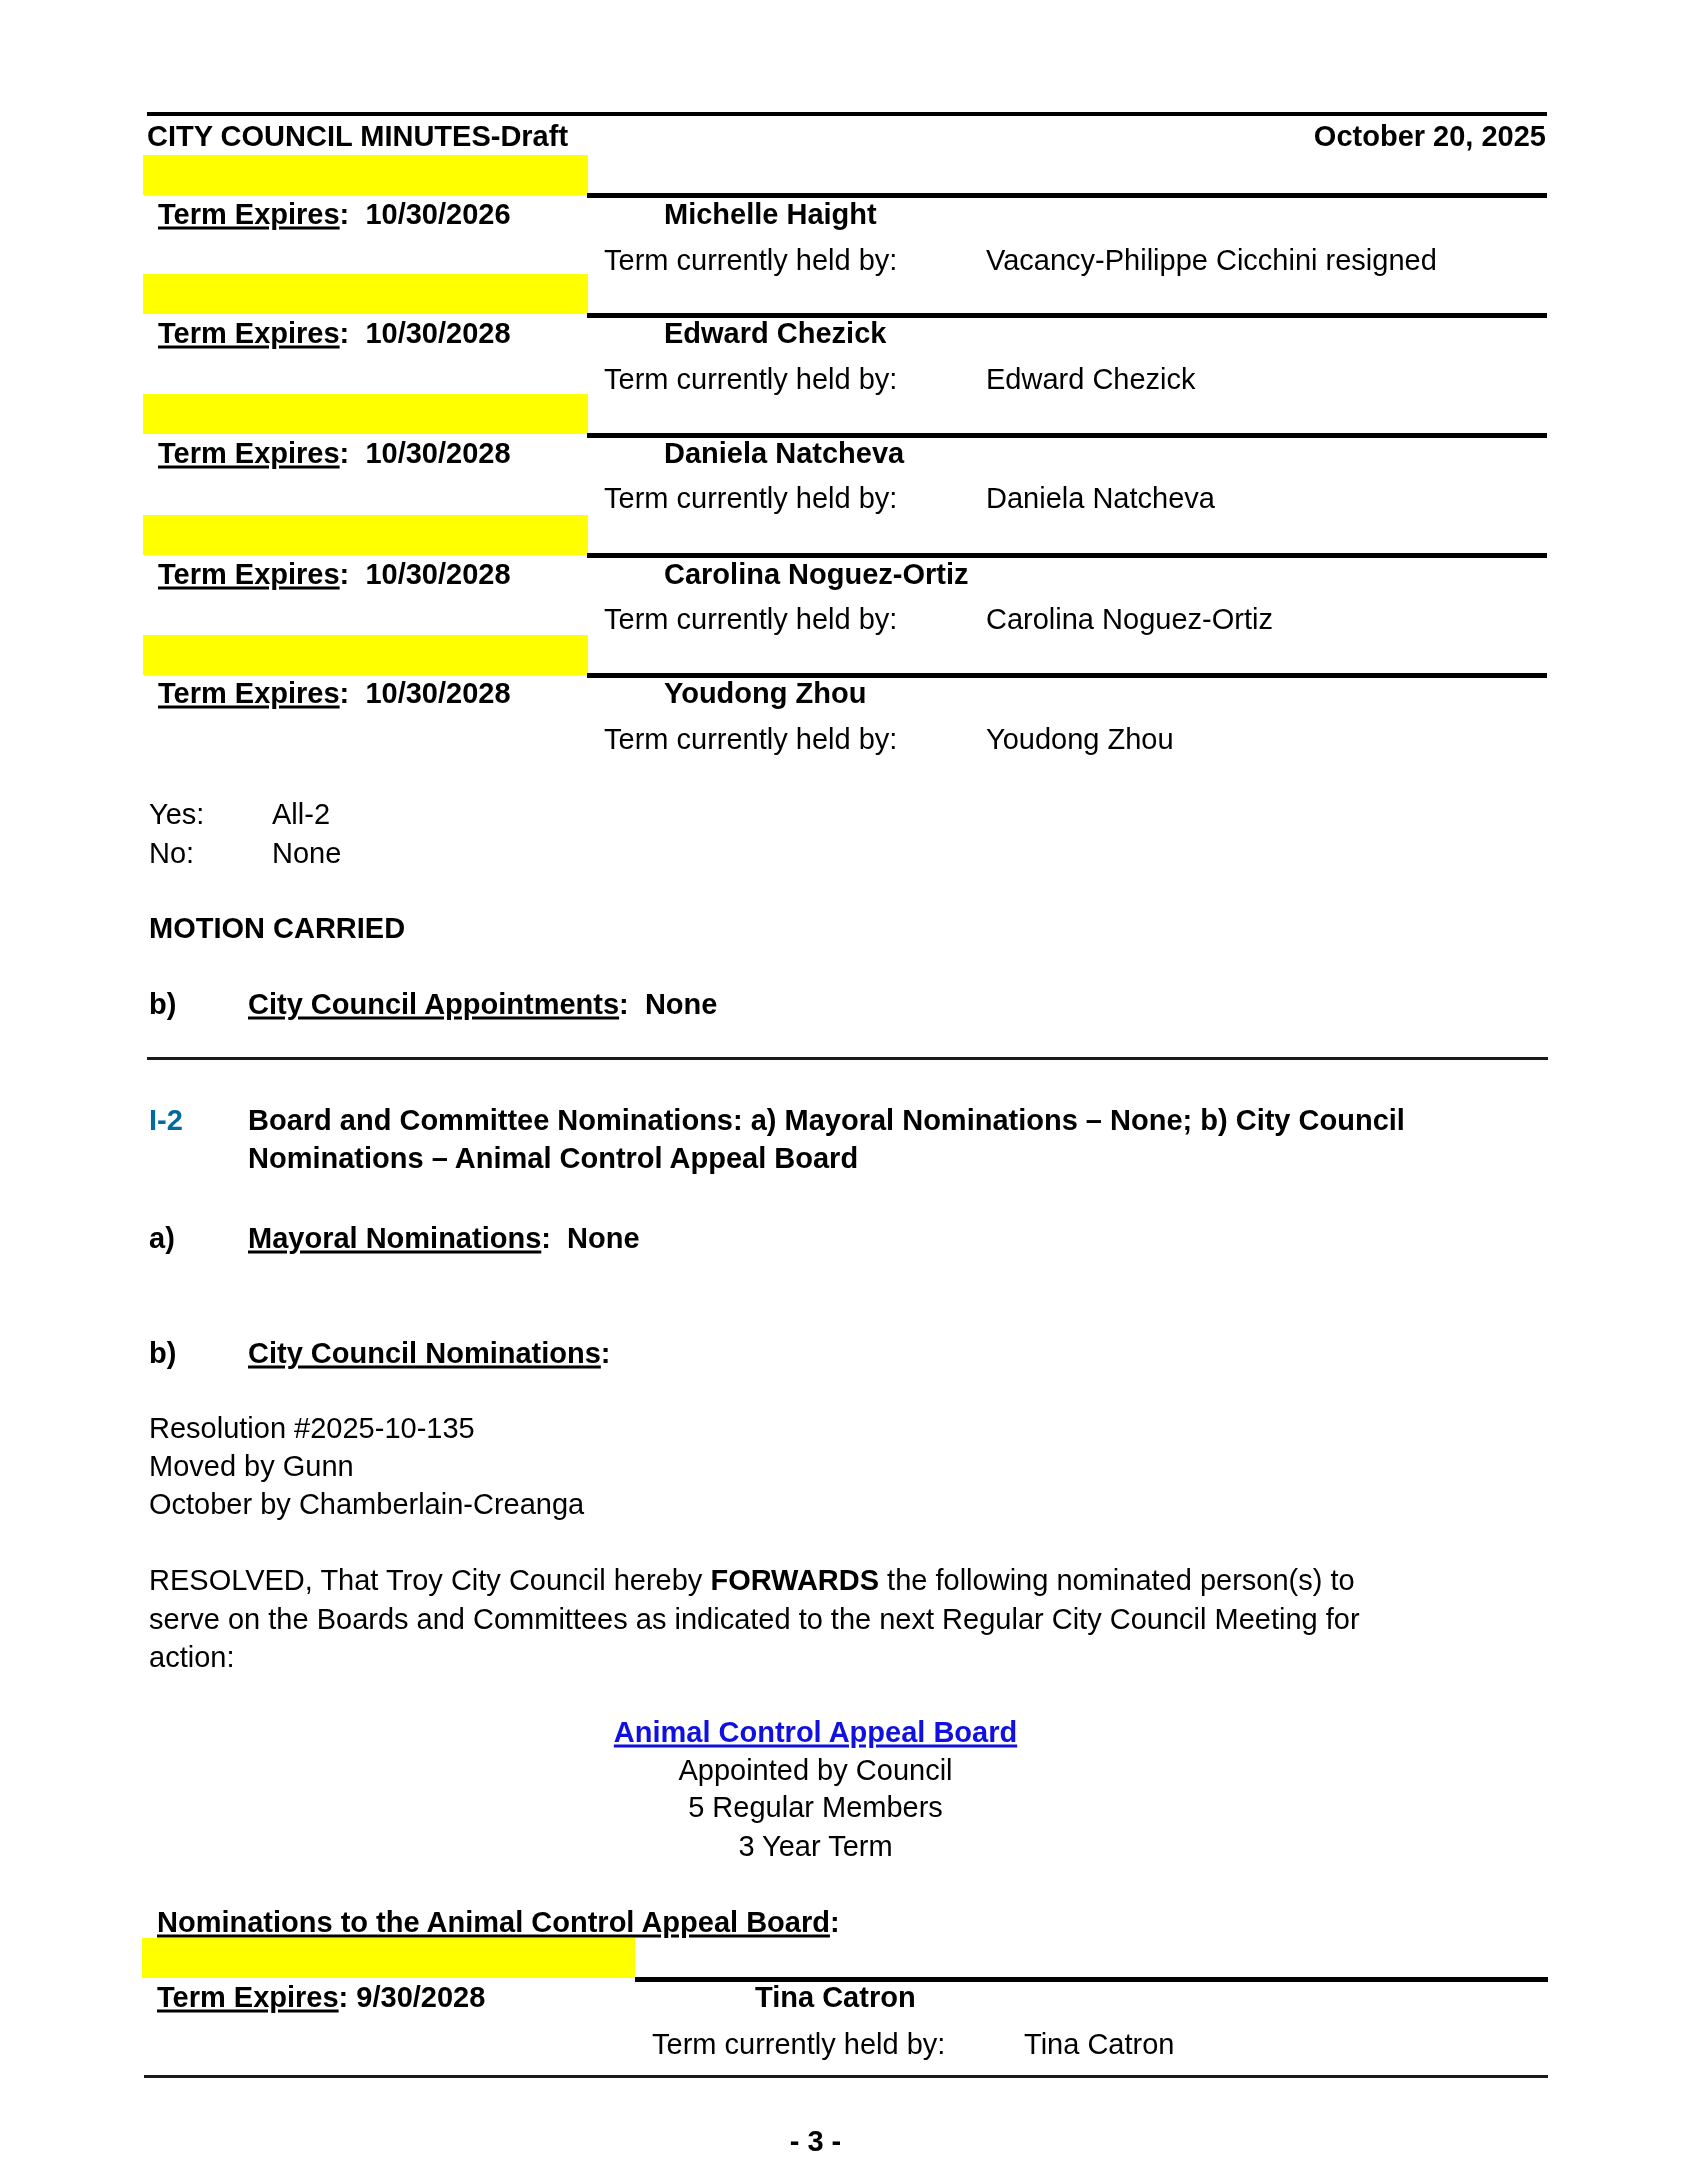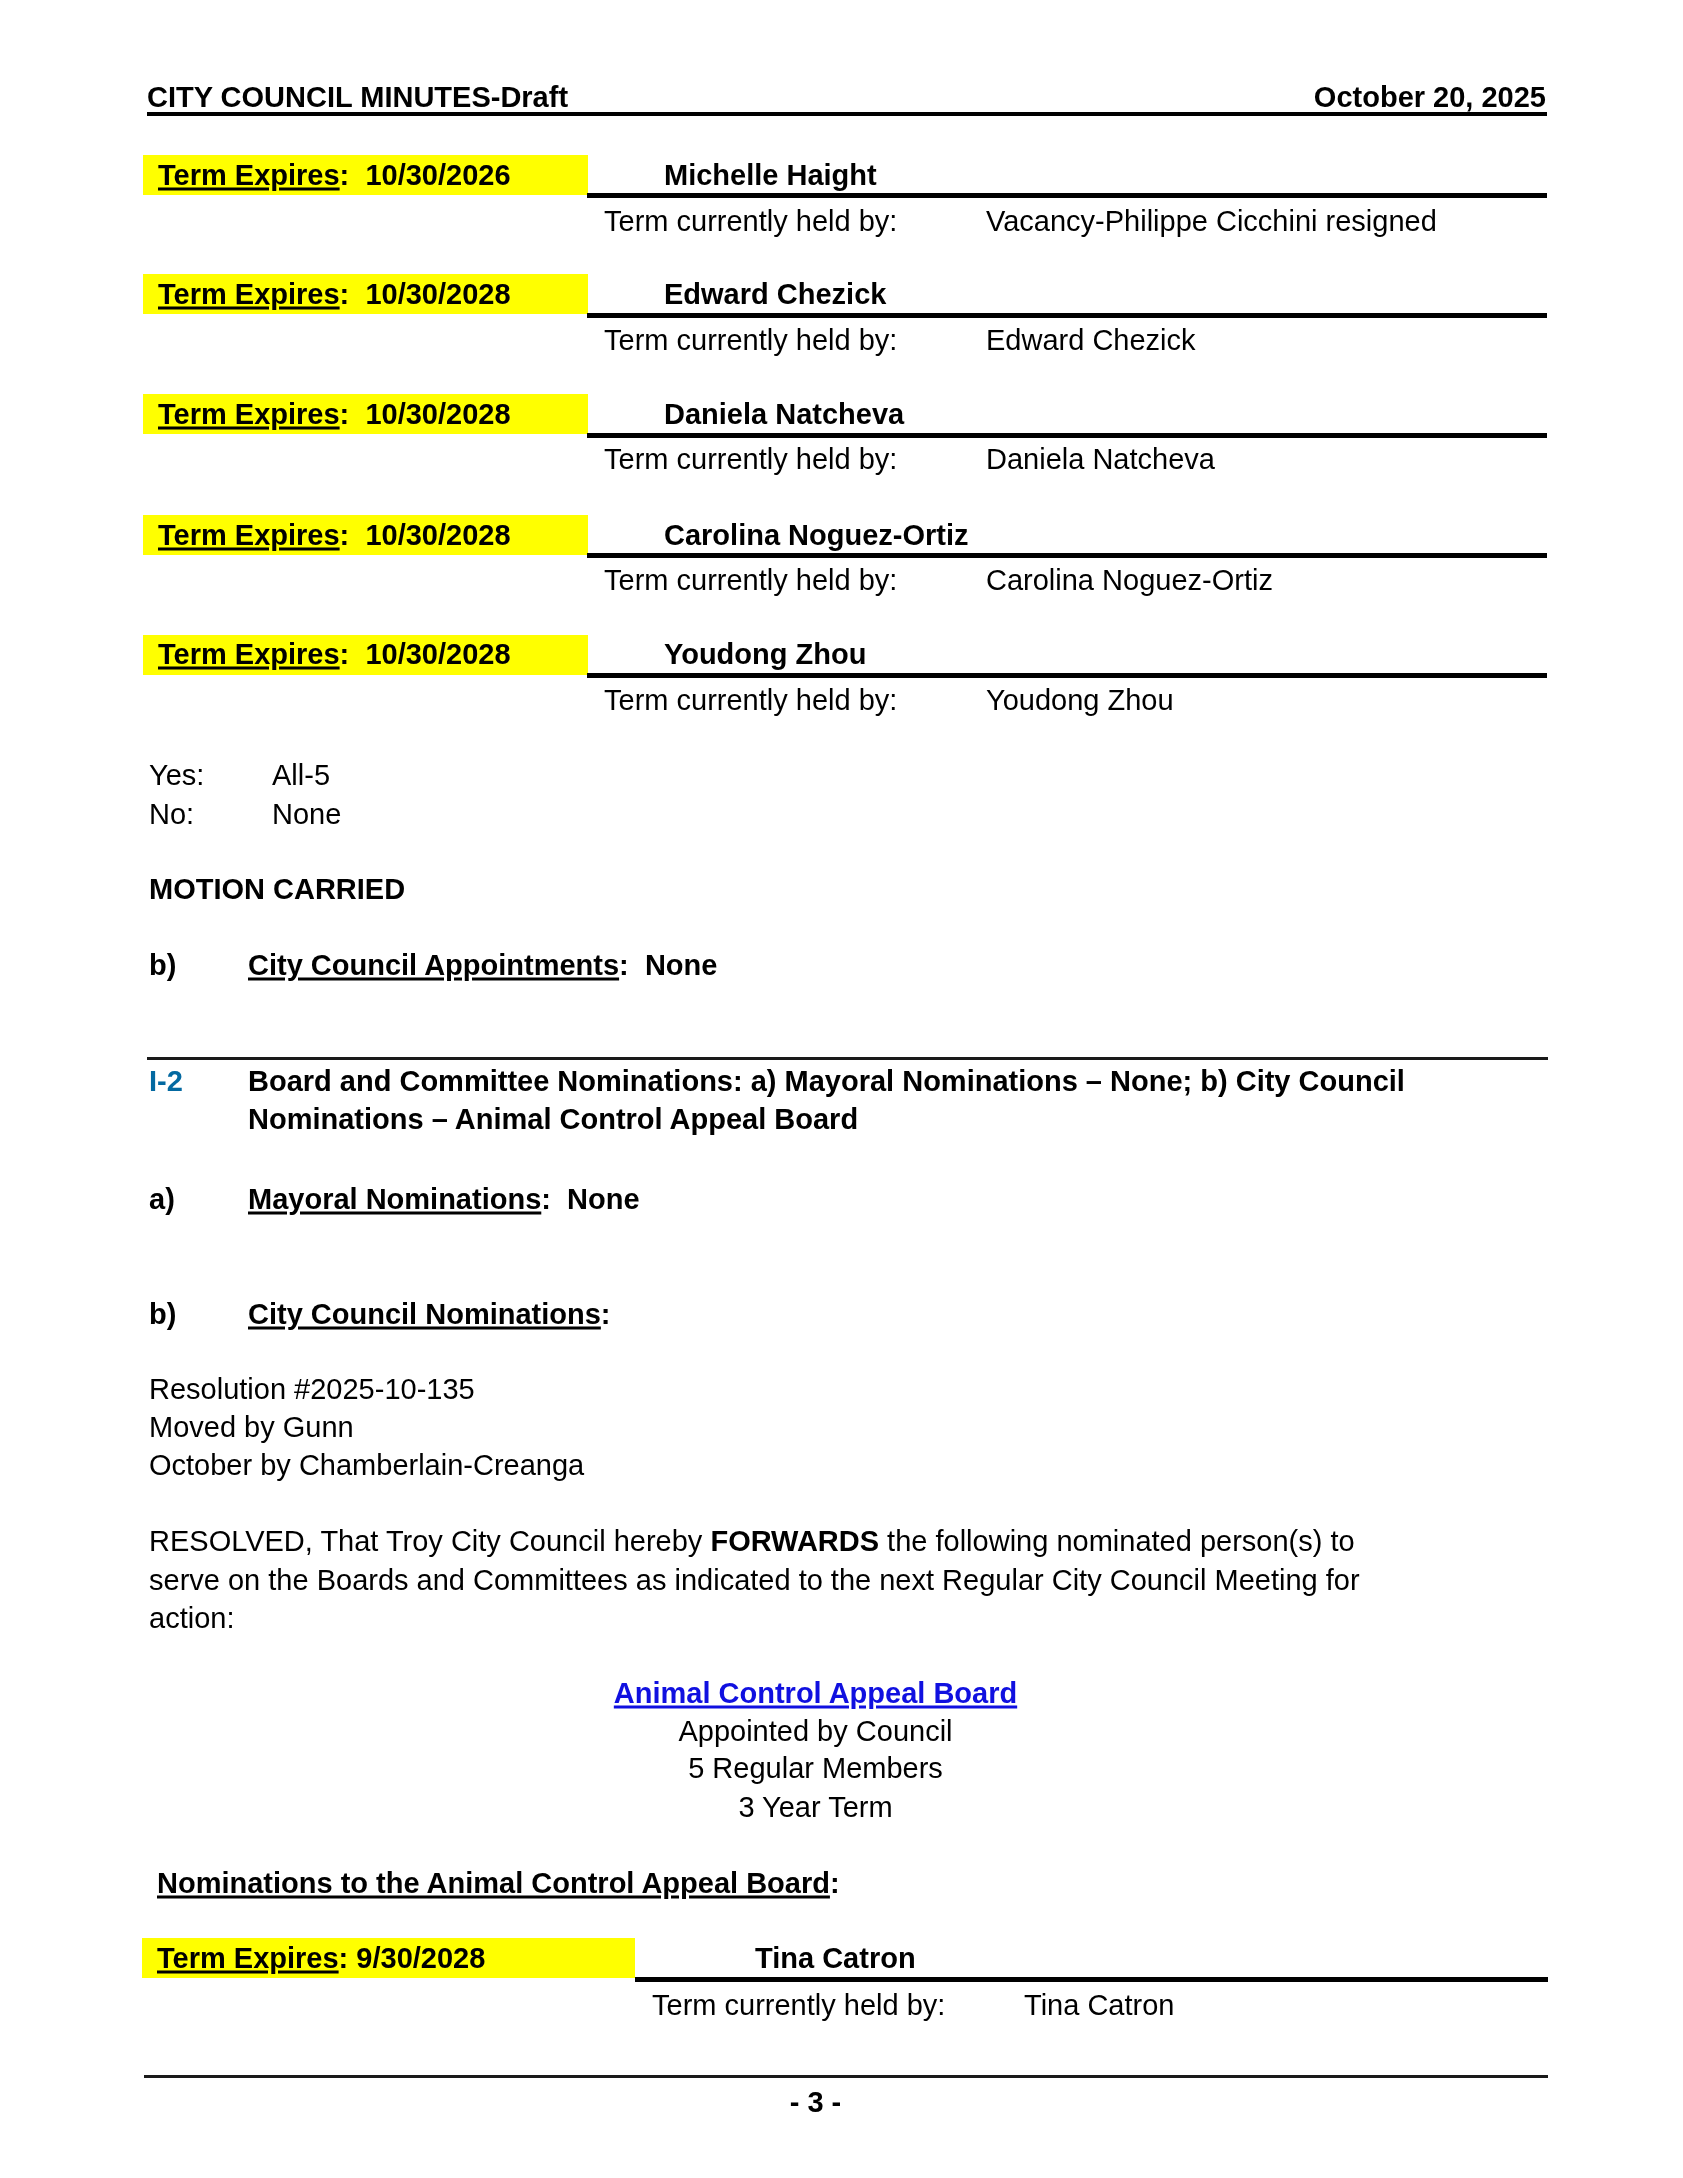--- a/index.html
+++ b/index.html
@@ -1,18 +1,18 @@
 <!DOCTYPE html>
 <html><head>
 <meta charset="utf-8">
 <style>
   html, body { margin: 0; padding: 0; background: #ffffff; }
   body { width: 1683px; height: 2178px; position: relative; overflow: hidden;
          font-family: "Liberation Sans", sans-serif; color: #000; font-size: 29px; }
-  .abs { position: absolute; white-space: nowrap; line-height: 1; }
+  .abs { position: absolute; white-space: nowrap; line-height: 1; margin-top: 39px; }
   .b { font-weight: bold; }
   .u { text-decoration: underline; text-decoration-thickness: 3px; text-underline-offset: 3px; }
   .vc { transform: translateY(-50%); }
   .hdr-rule { position: absolute; left: 147px; width: 1400px; top: 112px; height: 4px; background: #000; }
   .yellow { position: absolute; background: #ffff00; height: 40px; }
   .thick-rule { position: absolute; height: 5px; background: #000; }
   .thin-rule { position: absolute; height: 3px; background: #1a1a1a; }
   .link { color: #1010e0; }
   .blue { color: #0369a1; }
   .center { left: 0; width: 1631px; text-align: center; }
@@ -66,21 +66,21 @@
     <div class="yellow" style="left:143px; top:635px; width:445px;"></div>
     <div class="abs b vc" style="left:158px; top:654px;"><span class="u">Term Expires</span><span>:</span>&nbsp;&nbsp;<span>10/30/2028</span></div>
     <div class="abs b vc" style="left:664px; top:654px;">Youdong Zhou</div>
     <div class="thick-rule" style="left:587px; width:960px; top:673px;"></div>
     <div class="abs vc" style="left:604px; top:700px;">Term currently held by:</div>
     <div class="abs vc" style="left:986px; top:700px;">Youdong Zhou</div>
   </div>
 </div>
 
 <div class="abs vc" style="left:149px; top:775px;">Yes:</div>
-<div class="abs vc" style="left:272px; top:775px;">All-5</div>
+<div class="abs vc" style="left:272px; top:775px;">All-2</div>
 <div class="abs vc" style="left:149px; top:814px;">No:</div>
 <div class="abs vc" style="left:272px; top:814px;">None</div>
 <div class="abs b vc" style="left:149px; top:889px;">MOTION CARRIED</div>
 
 <div class="abs b vc" style="left:149px; top:965px;">b)</div>
 <div class="abs b vc" style="left:248px; top:965px;"><span class="u">City Council Appointments</span><span>:</span>&nbsp;&nbsp;<span>None</span></div>
 
 <div class="thin-rule" style="left:147px; width:1401px; top:1057px;"></div>
 <div class="abs b vc blue" style="left:149px; top:1081px;">I-2</div>
 <div class="abs b vc" style="left:248px; top:1081px;">Board and Committee Nominations: a) Mayoral Nominations – None; b) City Council</div>

